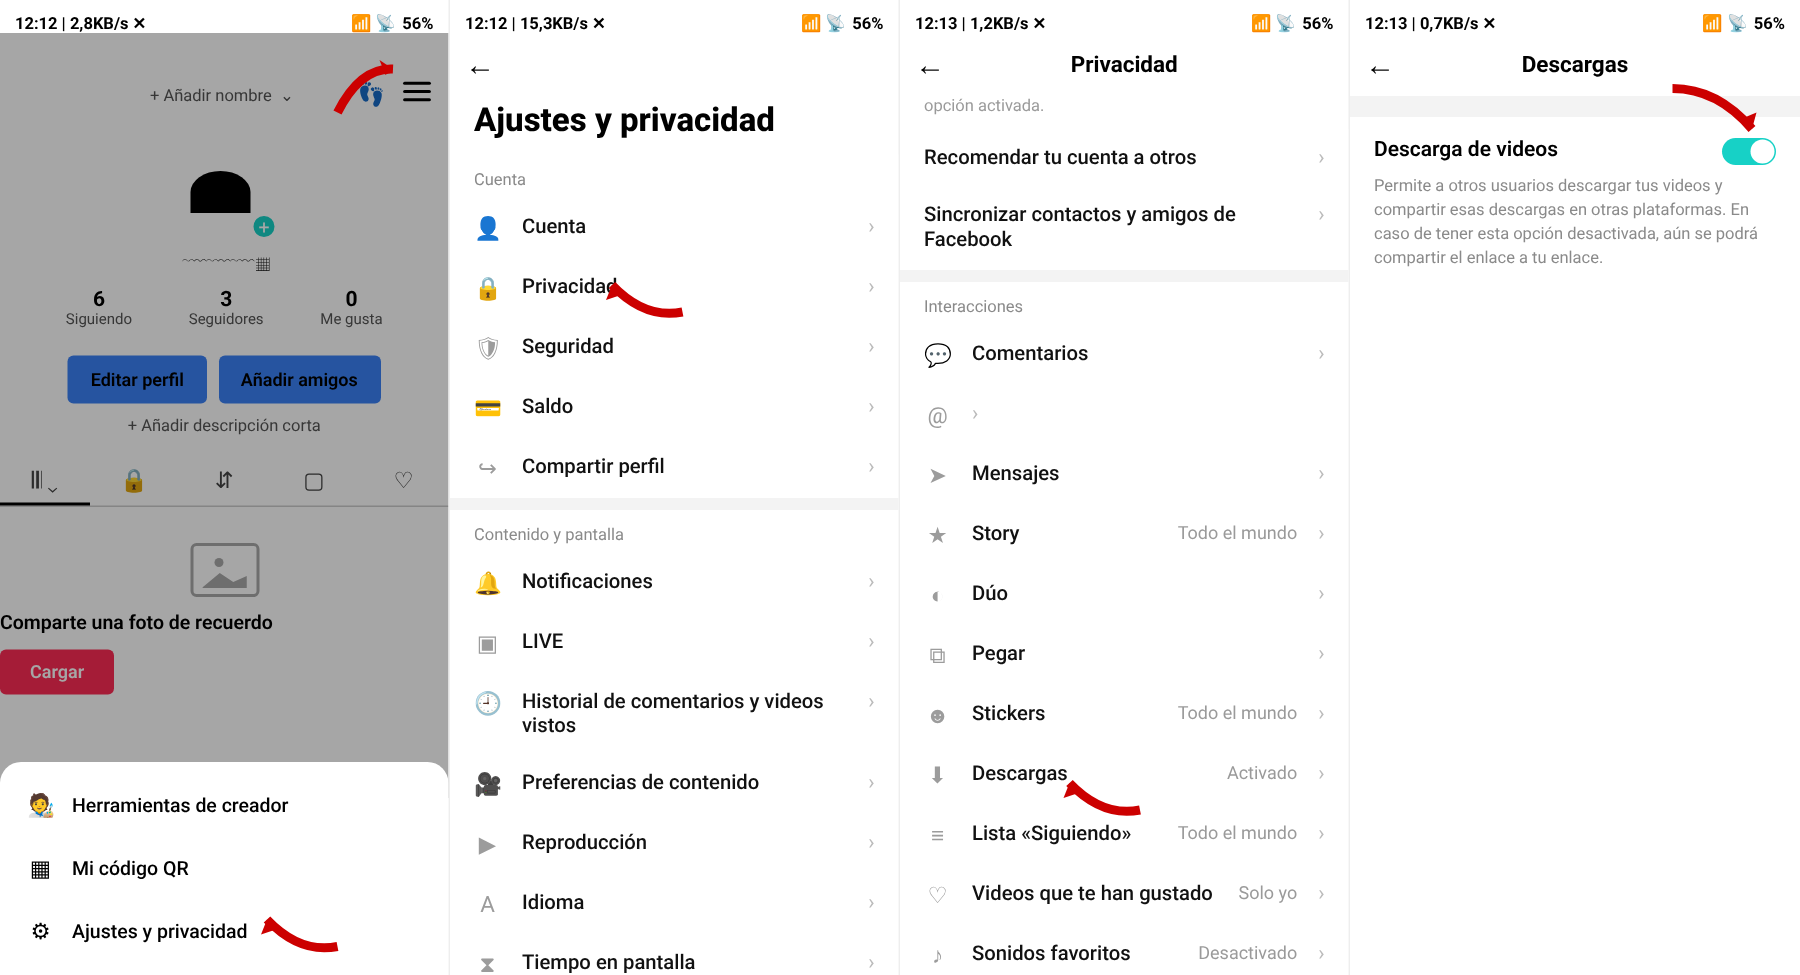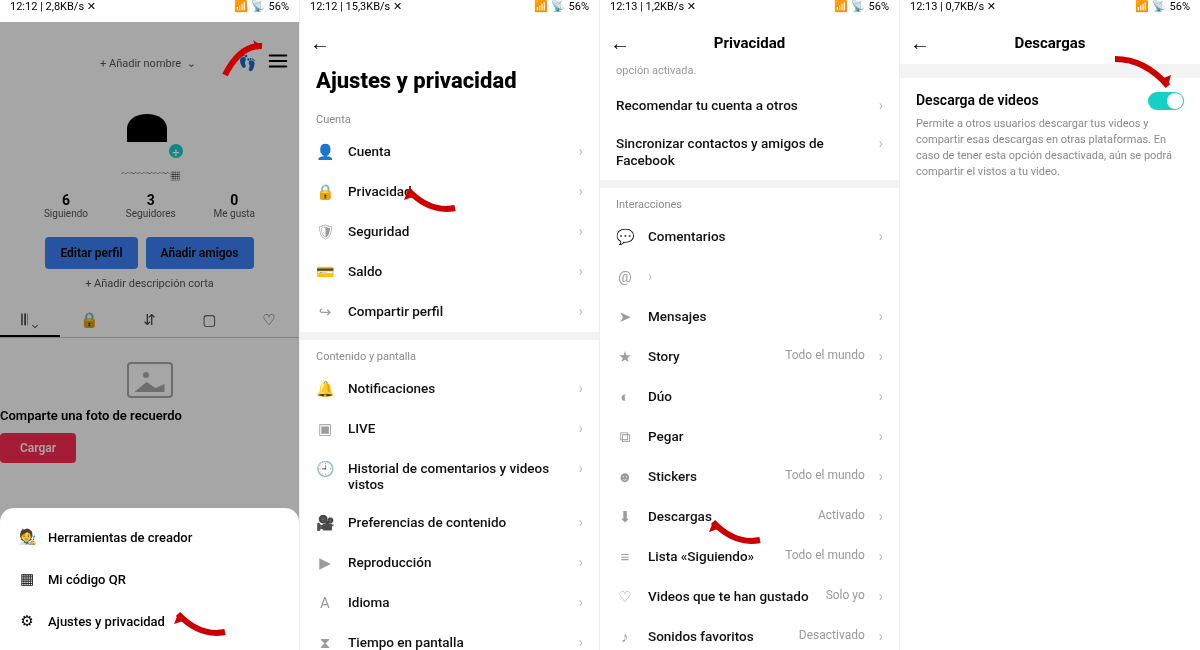--- a/index.html
+++ b/index.html
@@ -2,21 +2,21 @@
 <html><head>
 <meta charset="utf-8">
 <style>
   * { box-sizing: border-box; margin: 0; padding: 0; }
   body { font-family: -apple-system, "Segoe UI", Roboto, Arial, sans-serif; background: #fff; }
   .canvas { width: 1200px; height: 650px; display: flex; background: #fff; position: relative; }
   .panel { width: 300px; height: 650px; background: #fff; position: relative; overflow: hidden; border-right: 1px solid #eee; font-size: 13px; color:#000; }
   .panel:last-child { border-right: none; }
 
   
-  .status { height: 22px; display:flex; justify-content:space-between; align-items:flex-start; padding:0 10px; font-size:11px; font-weight:400; color:#000; }
+  .status { height: 22px; display:flex; justify-content:space-between; align-items:flex-end; padding:0 10px; font-size:11px; font-weight:700; color:#000; }
   .status .right { display:flex; gap:4px; align-items:center; }
 
   
   .p1-dim { position:absolute; inset:0; background:rgba(0,0,0,0.35); }
   .p1-top { position:relative; height: 510px; }
   .p1-add { position:absolute; top:35px; left:100px; font-size:11px; color:#555; }
   .p1-footsteps { position:absolute; top:32px; right:42px; font-size:15px; }
   .p1-menu { position:absolute; top:28px; right:10px; }
   .p1-menu svg { width:22px; height:22px; }
   .avatar { position:absolute; top:70px; left:115px; width:70px; height:70px; border-radius:50%; background:#fff; overflow:hidden; }
@@ -335,21 +335,21 @@
     </div>
     <div class="hdr">
       <span class="back">←</span>
       <span class="title">Descargas</span>
     </div>
     <div style="height:14px; background:#f3f3f3;"></div>
     <div class="toggle-row">
       <span class="lab">Descarga de videos</span>
       <span class="toggle"></span>
     </div>
-    <div class="desc4">Permite a otros usuarios descargar tus videos y compartir esas descargas en otras plataformas. En caso de tener esta opción desactivada, aún se podrá compartir el vistos a tu video.</div>
+    <div class="desc4">Permite a otros usuarios descargar tus videos y compartir esas descargas en otras plataformas. En caso de tener esta opción desactivada, aún se podrá compartir el enlace a tu enlace.</div>
     <div class="arrow" style="top:54px; left:210px;">
       <svg width="70" height="45">
           <path d="M5 5 Q 35 5 58 32" stroke="#c00" stroke-width="6" fill="none"></path>
           <path d="M58 32 l3 -11 l-12 5 z" fill="#c00"></path>
         </svg>
     </div>
   </div>
 
 </div>
 

